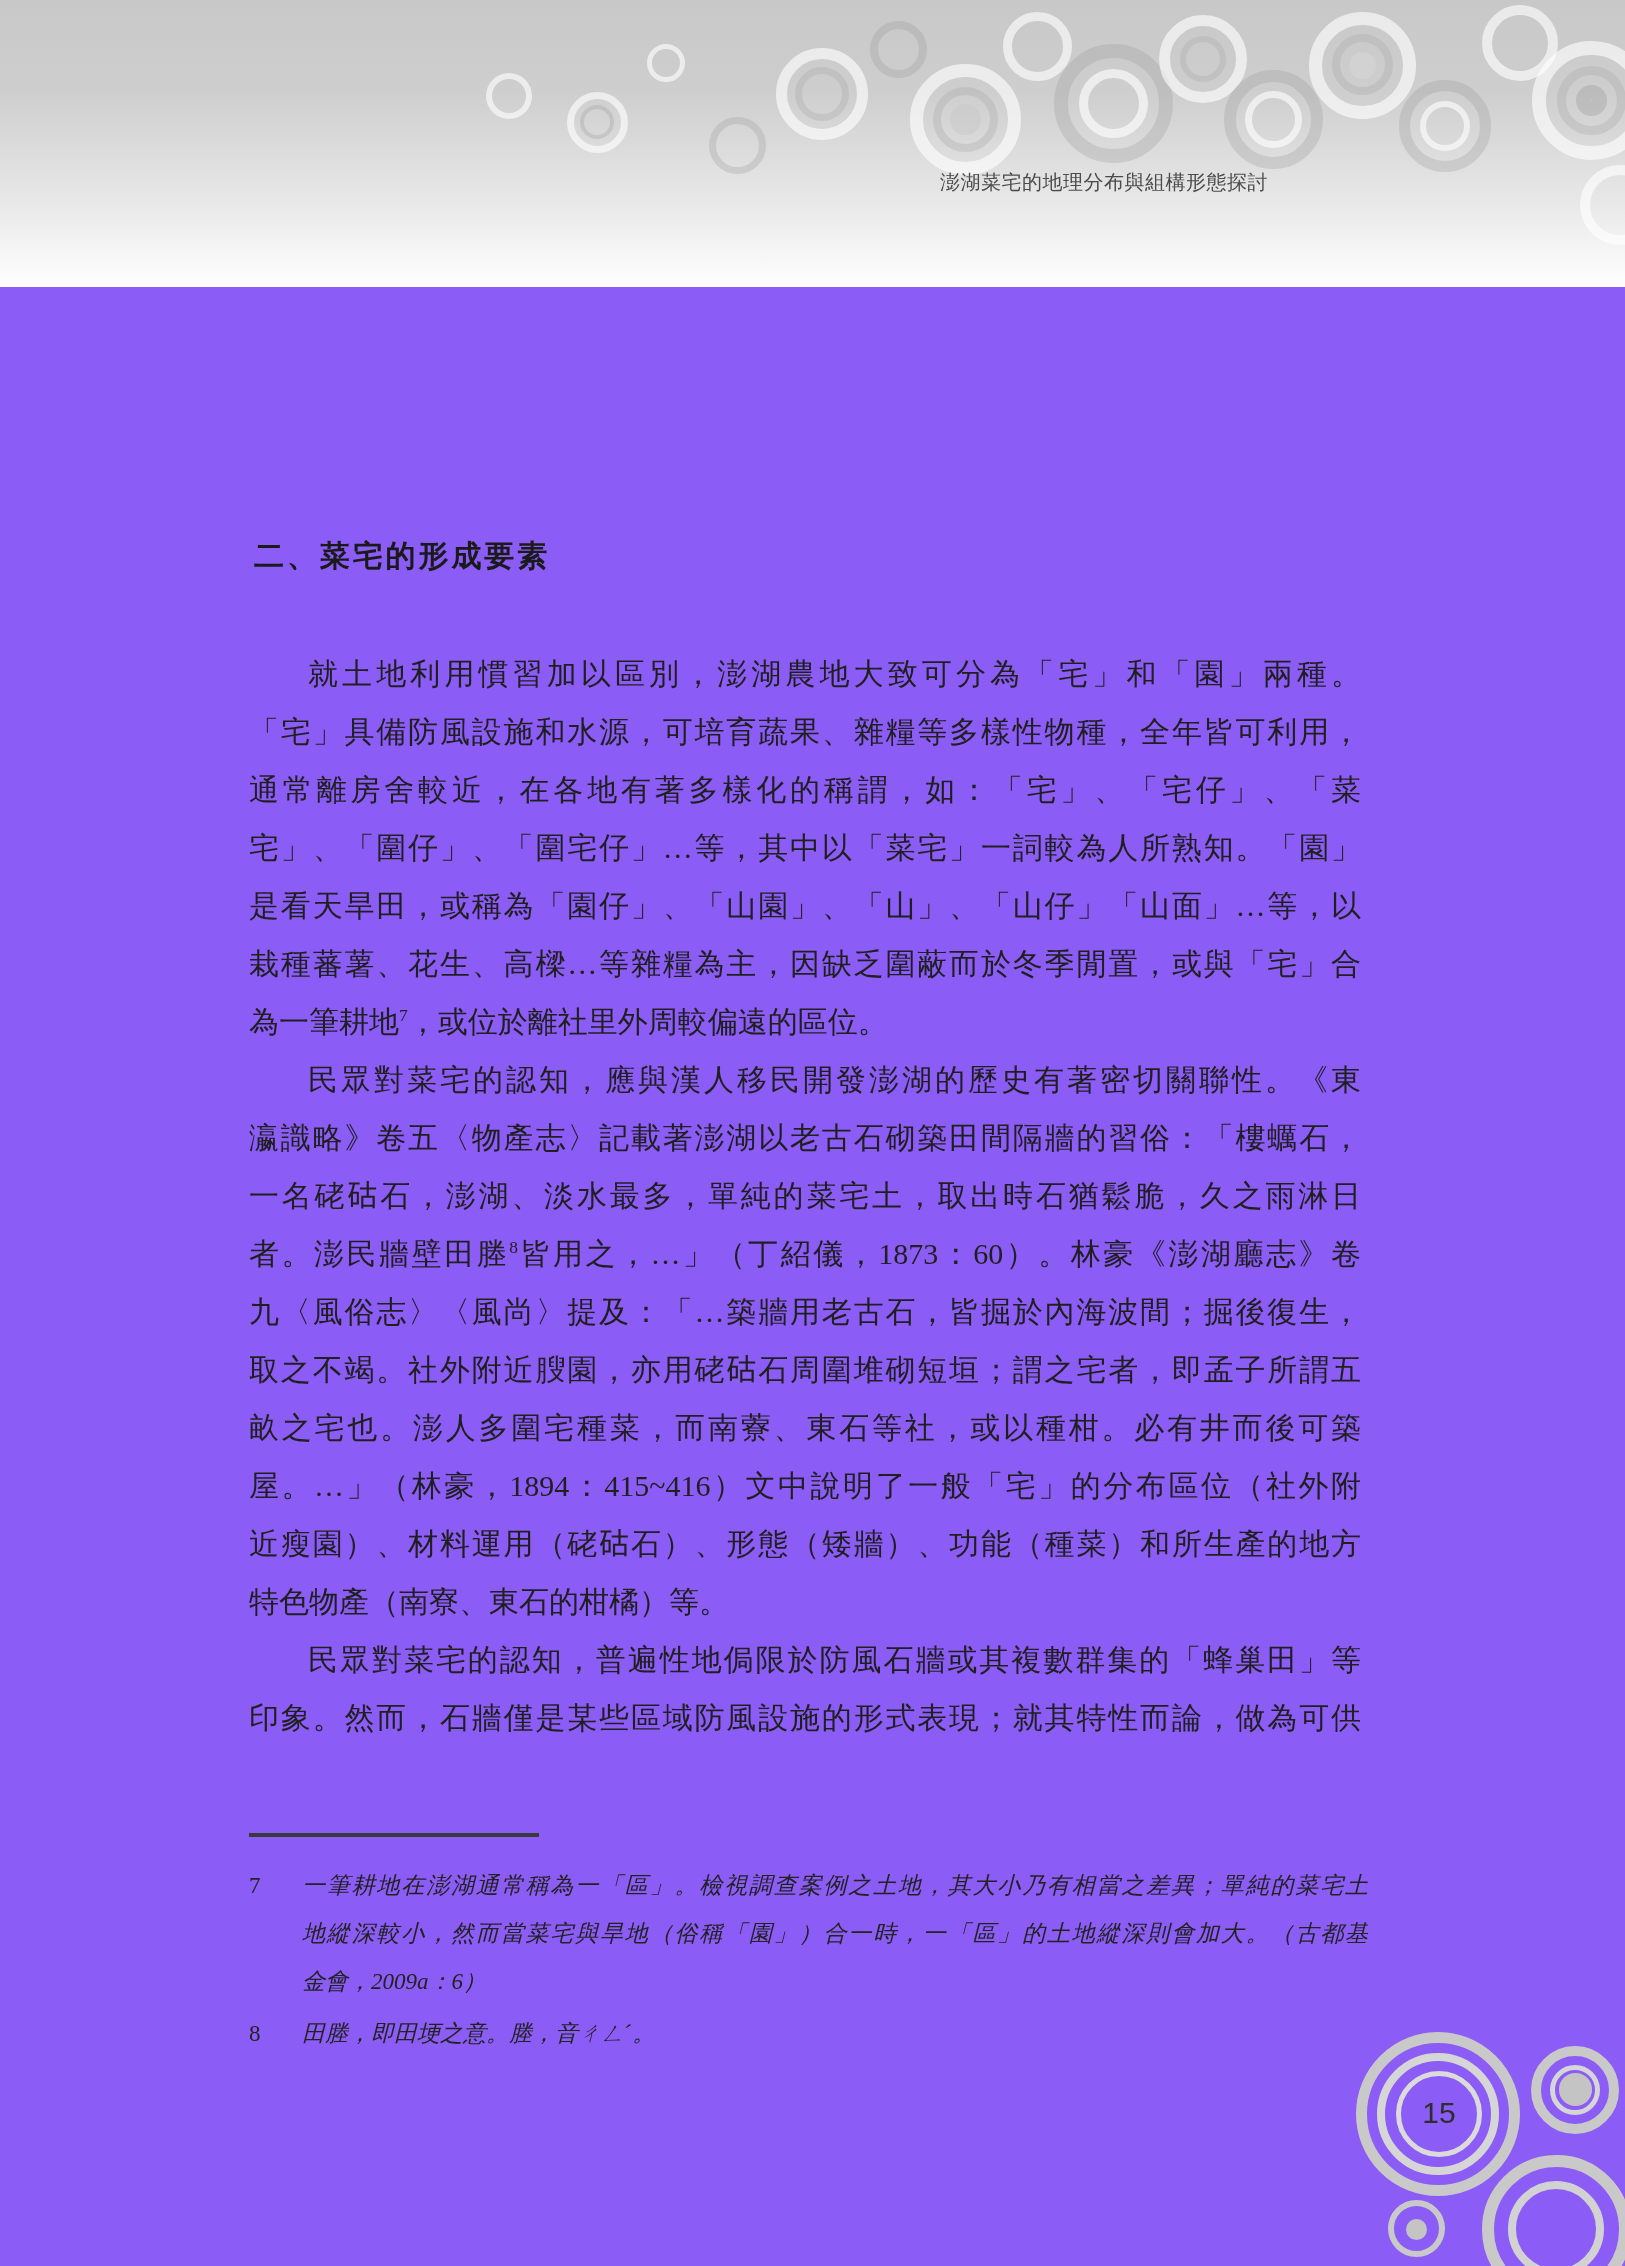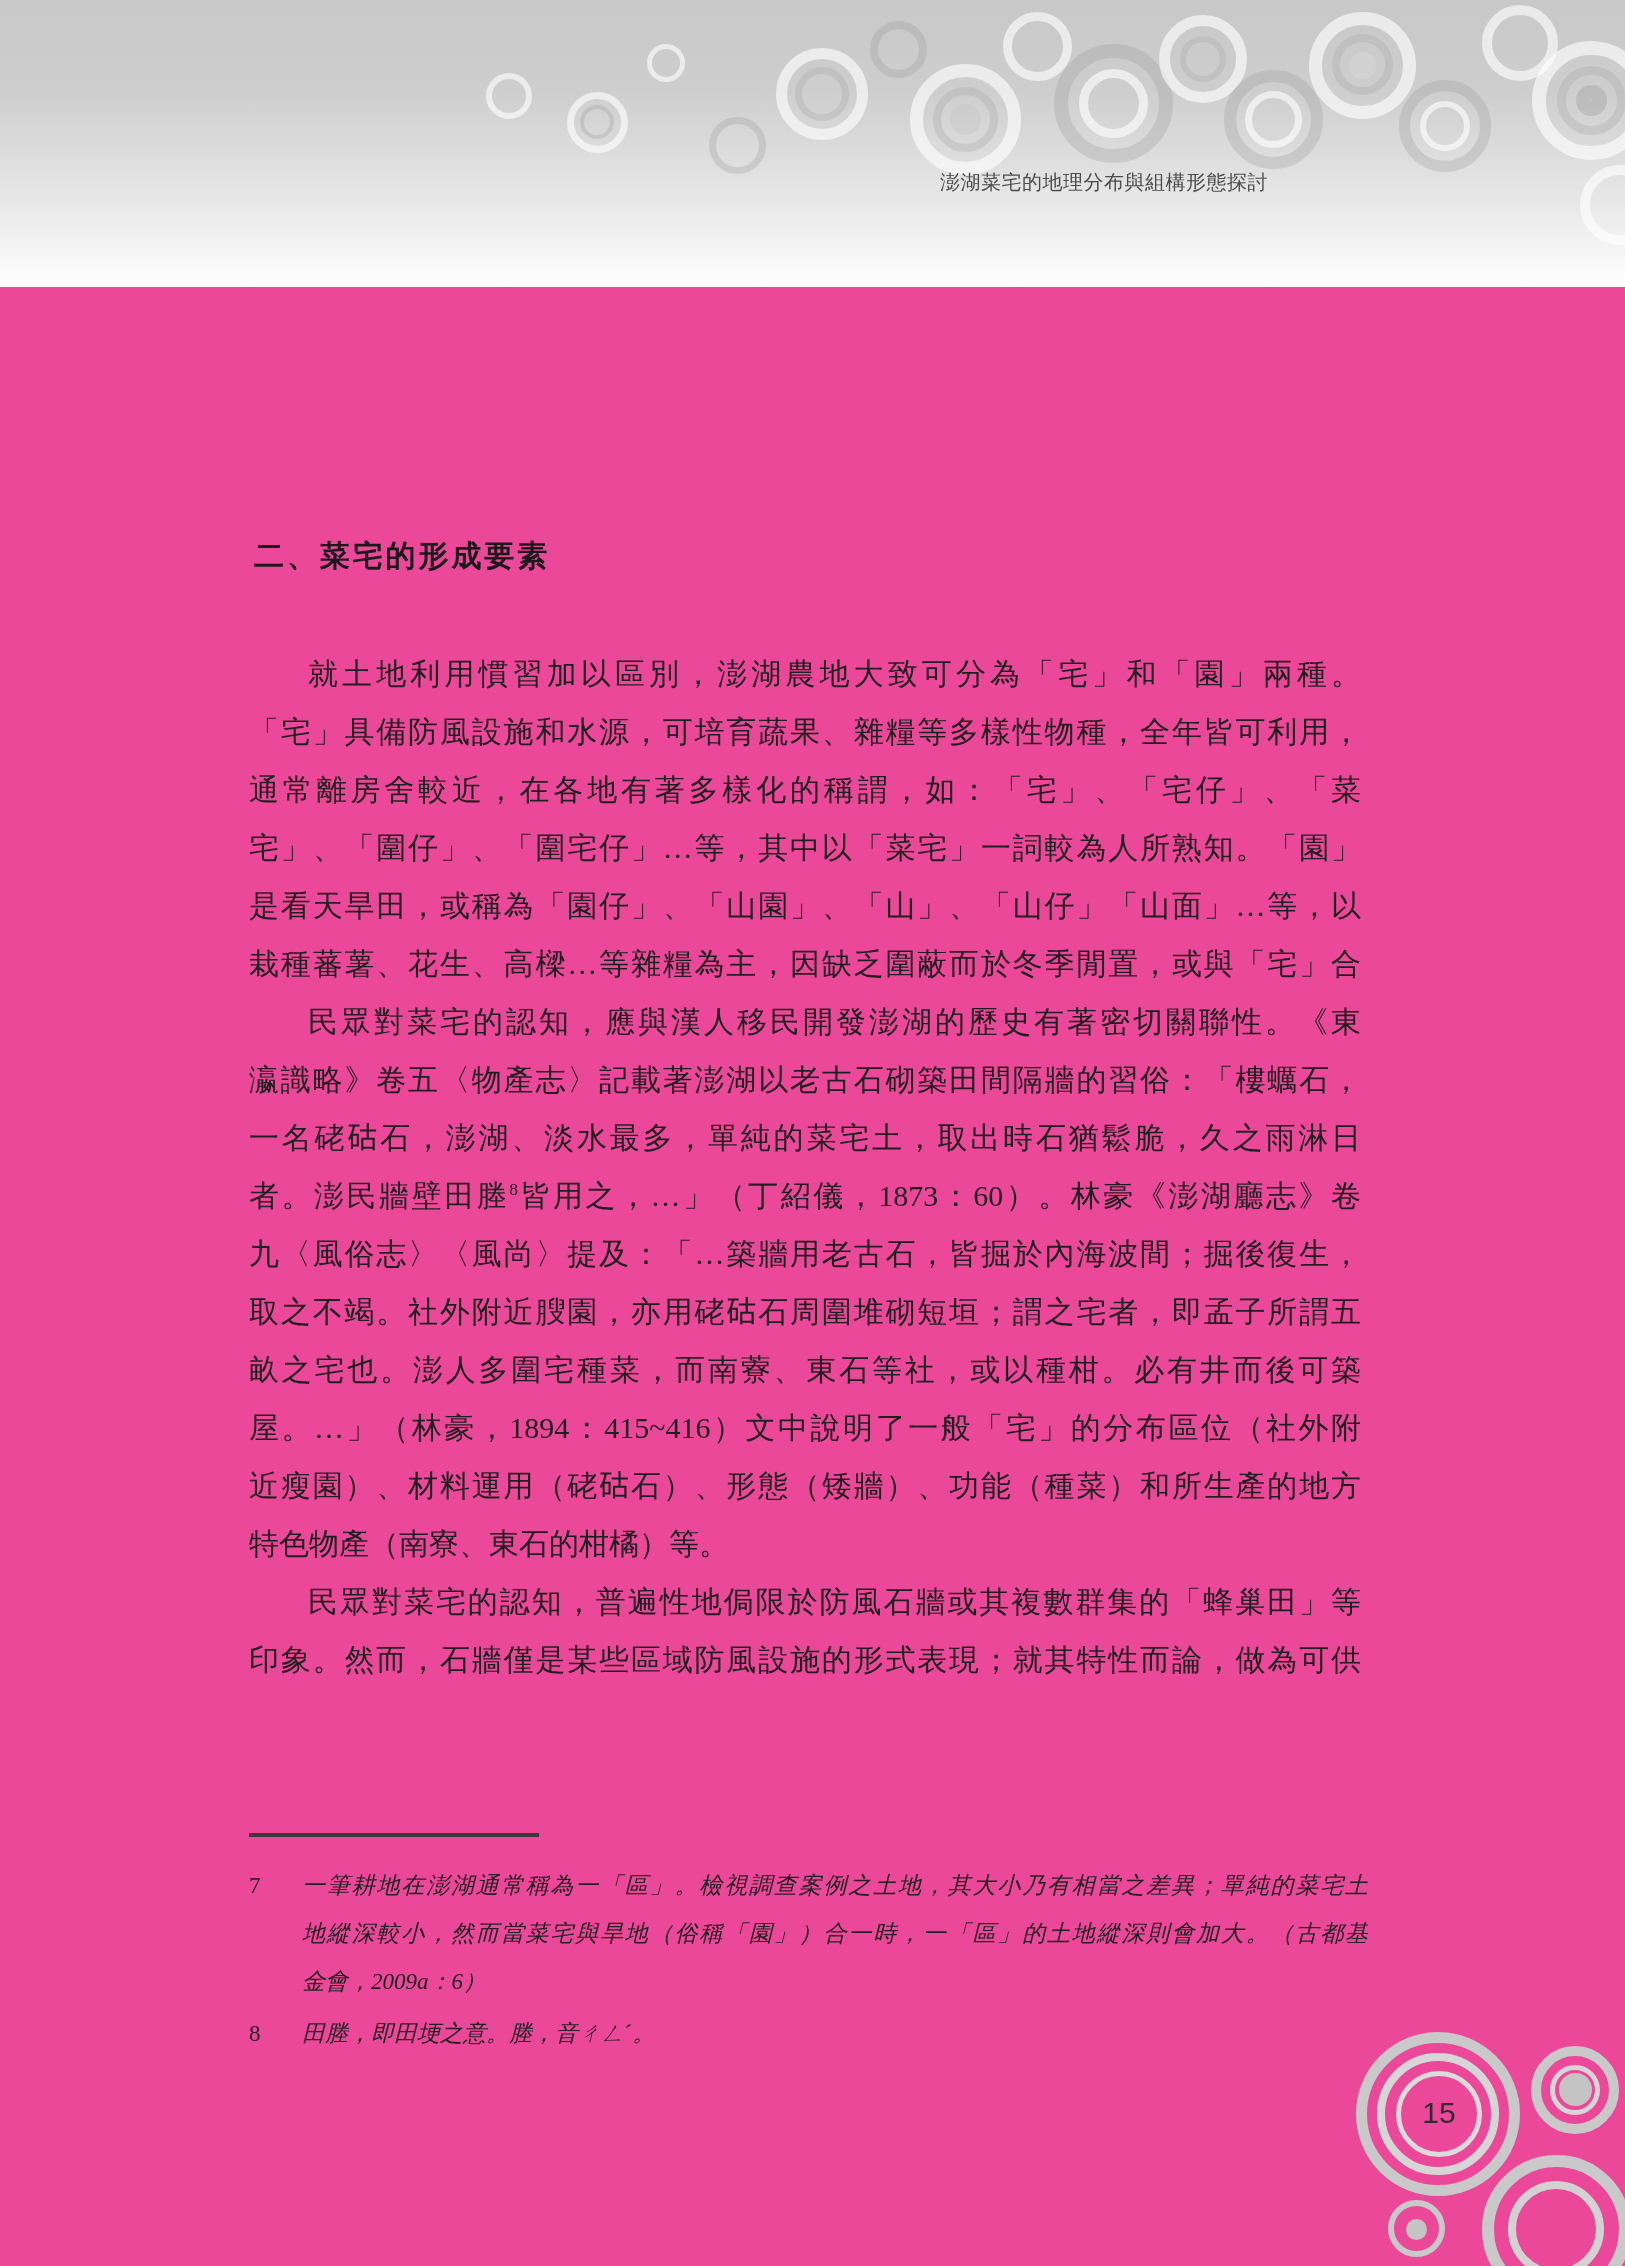--- a/index.html
+++ b/index.html
@@ -1,18 +1,18 @@
 <!DOCTYPE html>
 <html lang="zh-Hant"><head>
 <meta charset="utf-8">
 <style>
   html,body { margin:0; padding:0; background:#ffffff; }
   .page {
     position:relative; width:1625px; height:2266px;
-    background:#ec4899; overflow:hidden;
+    background:#8b5cf6; overflow:hidden;
     font-family:"Liberation Serif","DejaVu Serif",serif;
     color:#1f1f1f;
   }
   
   .header-band {
     position:absolute; top:0; left:0; width:1625px; height:287px;
     background:linear-gradient(180deg,#c8c8c8 0%,#cecece 32%,#e9e9e9 72%,#ffffff 100%);
     overflow:hidden;
   }
   .running-header {
@@ -102,20 +102,21 @@
   <div class="section-heading">二、菜宅的形成要素</div>
 
   <div class="body-text" id="body-text">
       <div class="para">
         <div class="line indent"><span>就土地利用慣習加以區別，澎湖農地大致可分為「宅」和「園」兩種。</span></div>
         <div class="line"><span>「宅」具備防風設施和水源，可培育蔬果、雜糧等多樣性物種，全年皆可利用，</span></div>
         <div class="line"><span>通常離房舍較近，在各地有著多樣化的稱謂，如：「宅」、「宅仔」、「菜</span></div>
         <div class="line"><span>宅」、「圍仔」、「圍宅仔」…等，其中以「菜宅」一詞較為人所熟知。「園」</span></div>
         <div class="line"><span>是看天旱田，或稱為「園仔」、「山園」、「山」、「山仔」「山面」…等，以</span></div>
         <div class="line"><span>栽種蕃薯、花生、高樑…等雜糧為主，因缺乏圍蔽而於冬季閒置，或與「宅」合</span></div>
+        <div class="line last"><span>為一筆耕地</span><span class="sup">7</span><span>，或位於離社里外周較偏遠的區位。</span></div>
       </div>
       <div class="para">
         <div class="line indent"><span>民眾對菜宅的認知，應與漢人移民開發澎湖的歷史有著密切關聯性。《東</span></div>
         <div class="line"><span>瀛識略》卷五〈物產志〉記載著澎湖以老古石砌築田間隔牆的習俗：「</span><span class="kai">樓蠣石，</span></div>
         <div class="line"><span class="kai">一名硓𥑮石，澎湖、淡水最多，單純的菜宅土，取出時石猶鬆脆，久之雨淋日</span></div>
         <div class="line"><span class="kai">者。澎民牆壁田塍</span><span class="kai sup">8</span><span class="kai">皆用之，…</span><span>」（丁紹儀，1873：60）。林豪《澎湖廳志》卷</span></div>
         <div class="line"><span>九〈風俗志〉〈風尚〉提及：「</span><span class="kai">…築牆用老古石，皆掘於內海波間；掘後復生，</span></div>
         <div class="line"><span class="kai">取之不竭。社外附近膄園，亦用硓𥑮石周圍堆砌短垣；謂之宅者，即孟子所謂五</span></div>
         <div class="line"><span class="kai">畝之宅也。澎人多圍宅種菜，而南藔、東石等社，或以種柑。必有井而後可築</span></div>
         <div class="line"><span class="kai">屋。…</span><span>」（林豪，1894：415~416）文中說明了一般「宅」的分布區位（社外附</span></div>

